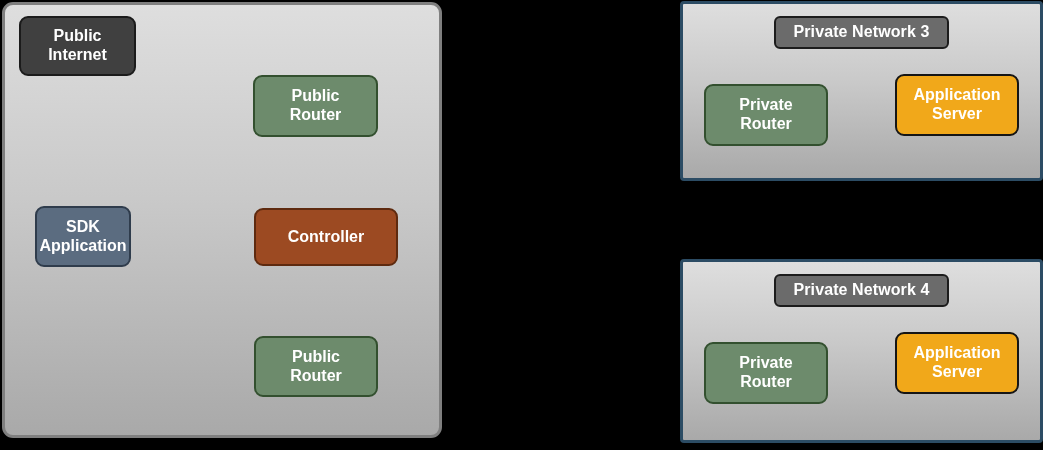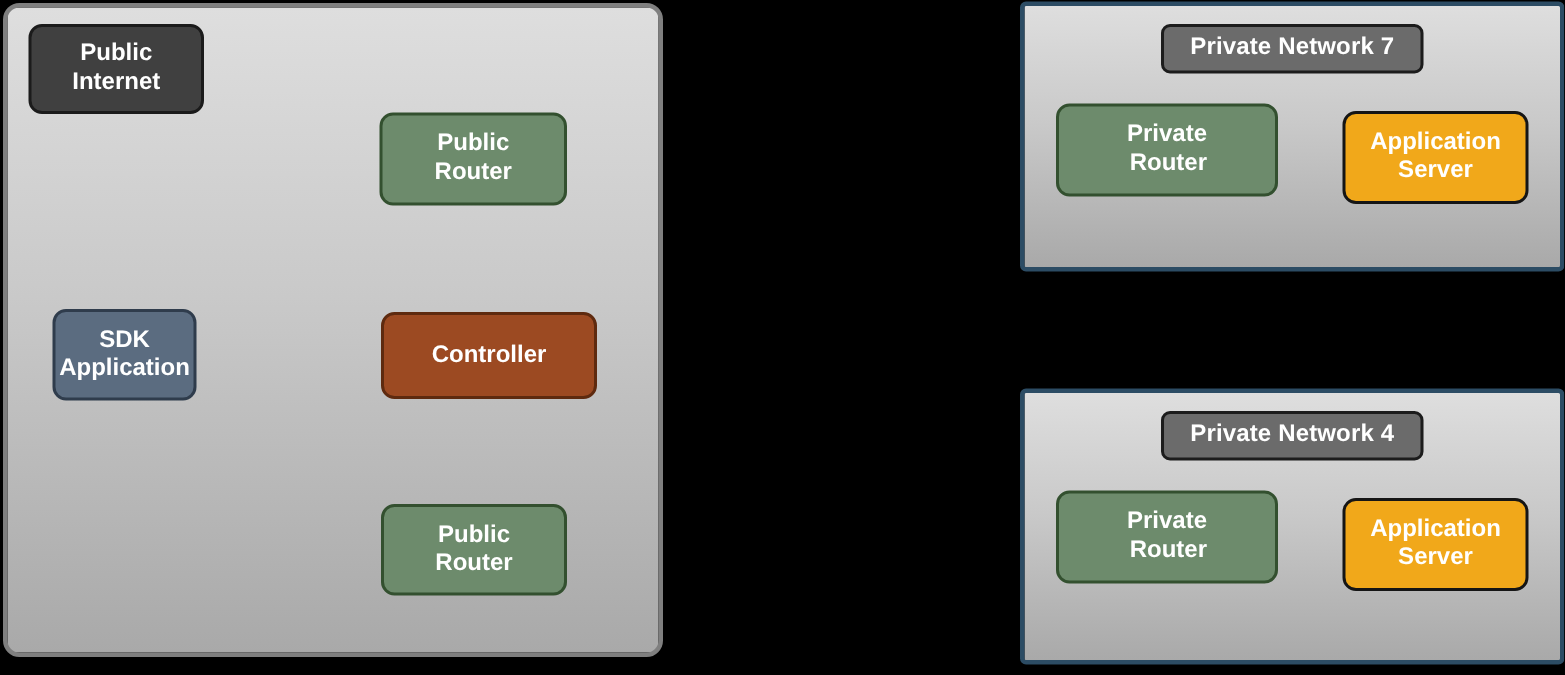--- a/index.html
+++ b/index.html
@@ -106,21 +106,21 @@
     border: 2px solid #151515;
   }
 
   
   .pos-public-internet { left: 14px;  top: 11px;  width: 117px; height: 60px; }
   .pos-public-router-1 { left: 248px; top: 70px;  width: 125px; height: 62px; }
   .pos-sdk-application { left: 30px;  top: 201px; width: 96px; height: 61px; }
   .pos-controller      { left: 249px; top: 203px; width: 144px; height: 58px; }
   .pos-public-router-2 { left: 249px; top: 331px; width: 124px; height: 61px; }
 
-  .pos-private-router  { left: 21px;  top: 65px;  width: 148px; height: 62px; text-align: right; }
+  .pos-private-router  { left: 21px;  top: 80px;  width: 124px; height: 62px; }
   .pos-app-server      { left: 212px; top: 70px;  width: 124px; height: 62px; }
 </style>
 </head>
 <body>
 
 <div id="canvas">
 
   <div class="zone zone-public">
 
     <div class="node node-internet pos-public-internet">Public
@@ -133,21 +133,21 @@
 Application</div>
 
     <div class="node node-controller pos-controller">Controller</div>
 
     <div class="node node-router pos-public-router-2">Public
 Router</div>
   </div>
 
   <div class="zone zone-private zone-private-1">
 
-    <div class="zone-title">Private Network 7</div>
+    <div class="zone-title">Private Network 3</div>
 
     <div class="node node-router pos-private-router">Private
 Router</div>
 
     <div class="node node-appserver pos-app-server">Application
 Server</div>
   </div>
 
   <div class="zone zone-private zone-private-2">
 

